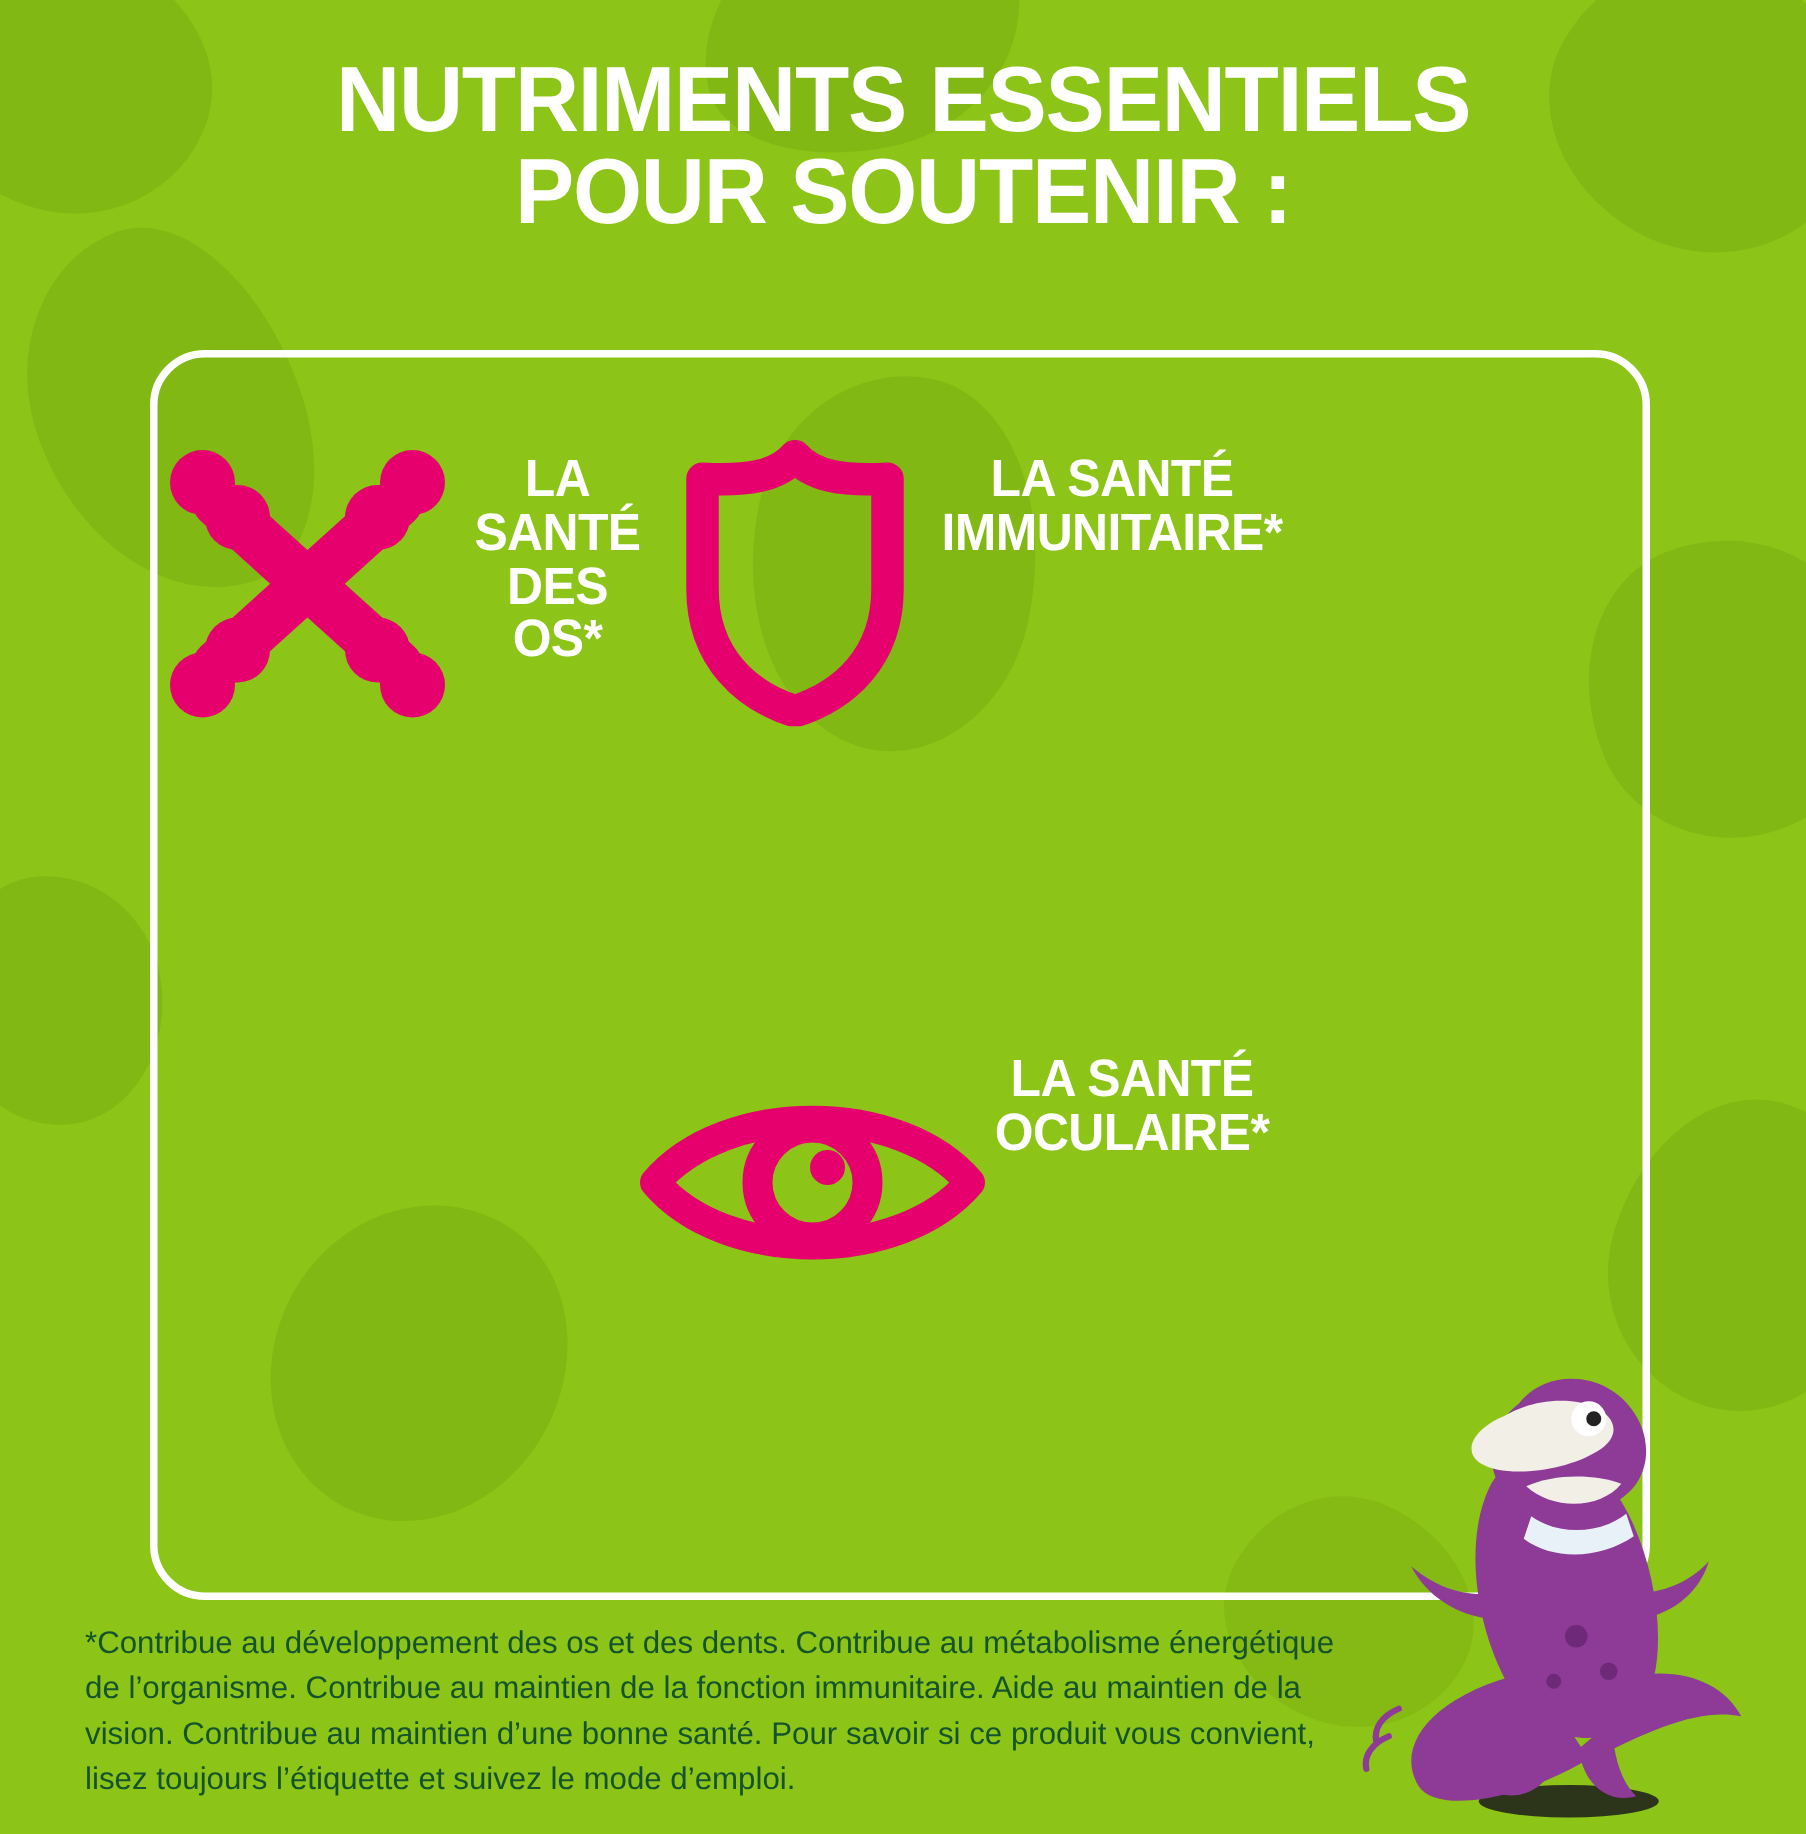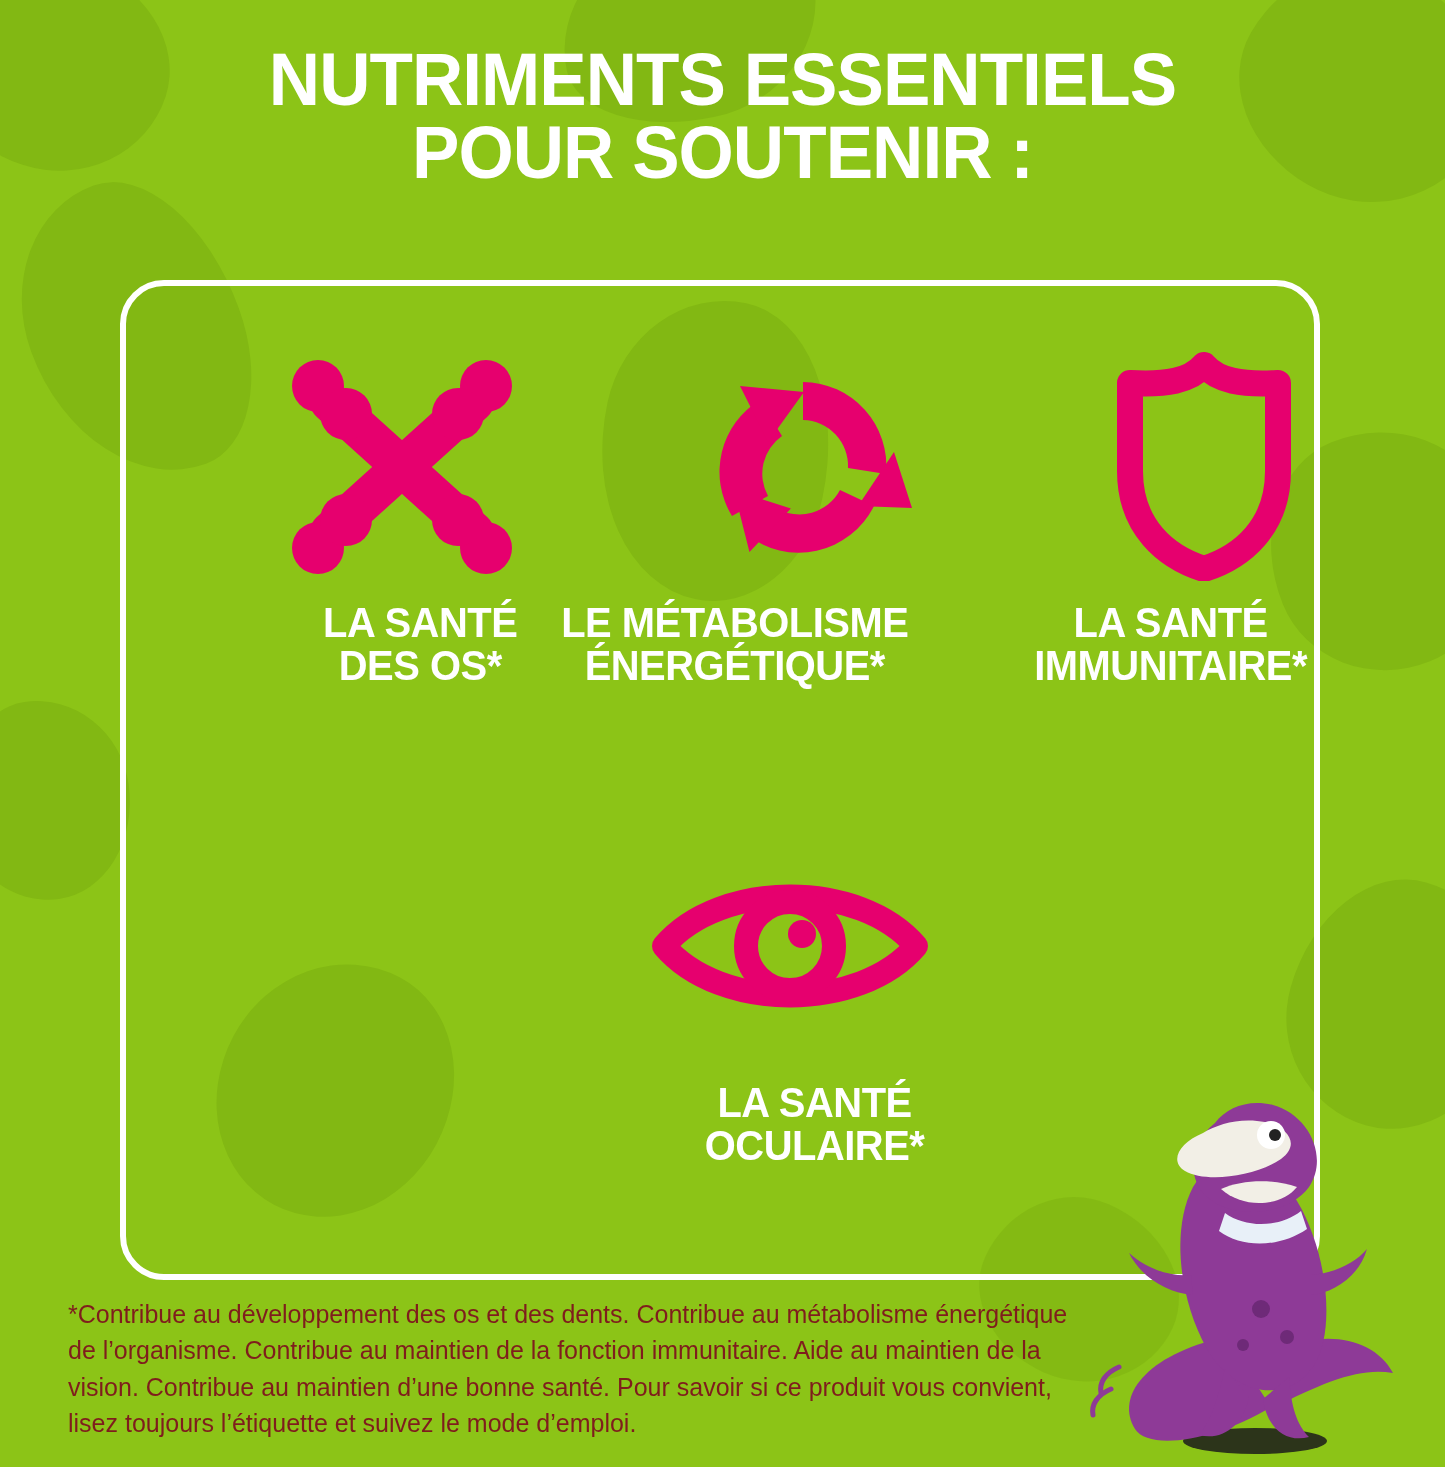--- a/index.html
+++ b/index.html
@@ -72,22 +72,22 @@
     display: flex;
     width: 100%;
     left: 0;
   }
   .row-1 { top: 60px; }
   .row-2 { top: 540px; justify-content: center; }
 
   .benefit {
     width: 400px;
     display: flex;
-    flex-direction: column;
-    align-items: flex-end;
+    flex-direction: row;
+    align-items: flex-start;
   }
   .row-2 .benefit { width: 420px; }
 
   .icon-box {
     height: 240px;
     display: flex;
     align-items: center;
     justify-content: center;
   }
   .benefit-label {
@@ -101,21 +101,21 @@
     transform: scaleX(0.95);
     white-space: pre-line;
   }
 
   
   .footnote {
     position: absolute;
     left: 68px;
     top: 1296px;
     width: 1030px;
-    color: #7f1d1d;
+    color: #14532d;
     font-size: 25px;
     line-height: 1.45;
   }
 
   
   .dino {
     position: absolute;
     right: 40px;
     bottom: 10px;
     width: 330px;
@@ -163,39 +163,20 @@
               <circle cx="64" cy="164" r="26"></circle>
             <circle cx="204" cy="192" r="26"></circle>
               <circle cx="176" cy="164" r="26"></circle>
           </g>
         </svg>
       </div>
       <div class="benefit-label">LA SANTÉ
 DES OS*</div>
     </div>
 
-    <div class="benefit">
-      <div class="icon-box">
-        <svg width="230" height="220" viewBox="0 0 230 220" aria-hidden="true">
-          <g fill="#E6006E">
-
-            <path d="M115 26 A84 84 0 0 1 198 118 L160 112 A46 46 0 0 0 115 64 Z"></path>
-            <path d="M206 96 L170 150 L224 152 Z"></path>
-
-            <path d="M186 150 A84 84 0 0 1 58 178 L88 152 A46 46 0 0 0 152 134 Z"></path>
-            <path d="M70 196 L36 142 L96 142 Z" transform="rotate(18 66 169)"></path>
-
-            <path d="M44 160 A84 84 0 0 1 72 44 L94 80 A46 46 0 0 0 80 140 Z"></path>
-            <path d="M52 30 L116 36 L80 86 Z"></path>
-          </g>
-        </svg>
-      </div>
-      <div class="benefit-label">LE MÉTABOLISME
-ÉNERGÉTIQUE*</div>
-    </div>
 
     <div class="benefit">
       <div class="icon-box">
         <svg width="220" height="230" viewBox="0 0 220 230" aria-hidden="true">
           <path d="M110 14 C 96 30 72 34 36 32 L36 120 C36 176 72 206 110 218 C148 206 184 176 184 120 L184 32 C148 34 124 30 110 14 Z" fill="none" stroke="#E6006E" stroke-width="26" stroke-linejoin="round"></path>
         </svg>
       </div>
       <div class="benefit-label">LA SANTÉ
 IMMUNITAIRE*</div>
     </div>

